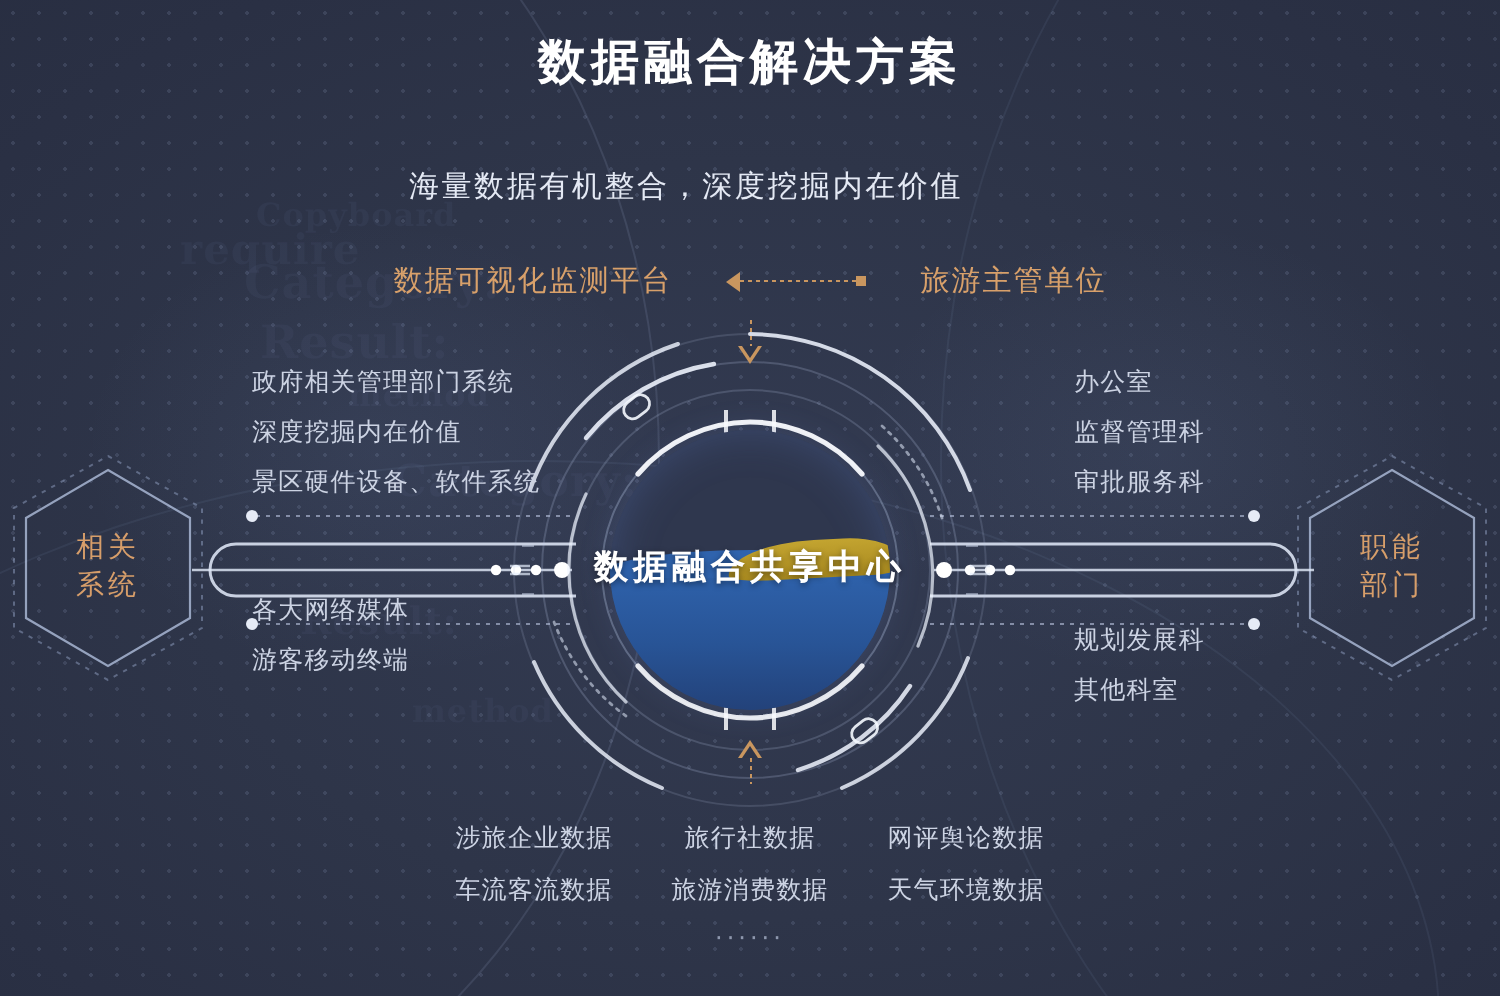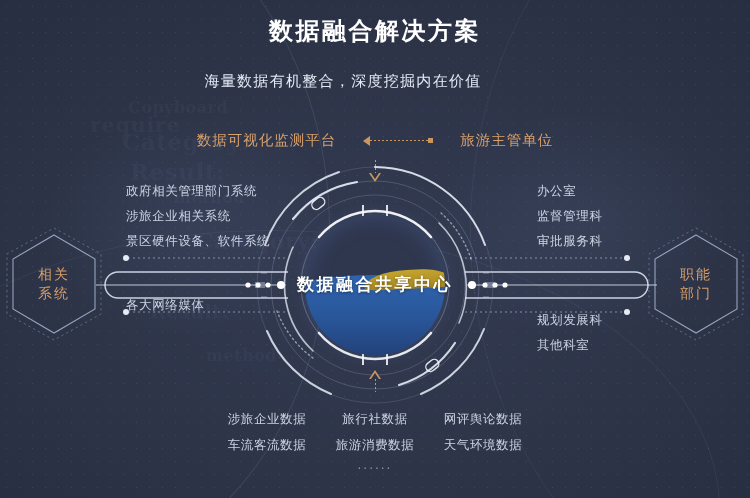--- a/index.html
+++ b/index.html
@@ -46,21 +46,21 @@
     position:absolute; pointer-events:none;
     background:radial-gradient(ellipse at center, rgba(130,155,205,.085) 0%, rgba(130,155,205,0) 70%);
   }
 
   
   .title {
     position:absolute; top:15px; left:0; width:750px; text-align:center;
     font-size:24px; font-weight:700; color:#ffffff; letter-spacing:2.5px;
   }
   .subtitle {
-    position:absolute; top:72px; left:0; width:686px; text-align:center;
+    position:absolute; top:84px; left:0; width:686px; text-align:center;
     font-size:15px; color:#e4e9f4; letter-spacing:1.3px;
   }
 
   
   .toplabels {
     position:absolute; top:131px; left:0; width:750px;
     display:flex; align-items:center; justify-content:center; gap:16px;
   }
   .olabel {
     font-size:14.5px; color:#d8a06a; letter-spacing:1px; font-weight:500; white-space:nowrap;
@@ -309,26 +309,27 @@
     <span class="vtri-hollow-down"></span>
   </div>
 
   <div class="vmark" style="left:362px; top:370px;">
     <span class="vtri-hollow-up"></span>
     <span class="dl"></span>
   </div>
 
   <div class="col lt">
     <span class="item">政府相关管理部门系统</span>
-    <span class="item">涉旅企业相关系统</span>
+    <span class="item">深度挖掘内在价值</span>
     <span class="item">景区硬件设备、软件系统</span>
   </div>
 
   <div class="col lb">
     <span class="item">各大网络媒体</span>
+    <span class="item">游客移动终端</span>
   </div>
 
   <div class="col rb">
     <span class="item">规划发展科</span>
     <span class="item">其他科室</span>
   </div>
 
   <div class="col rt">
     <span class="item">办公室</span>
     <span class="item">监督管理科</span>

